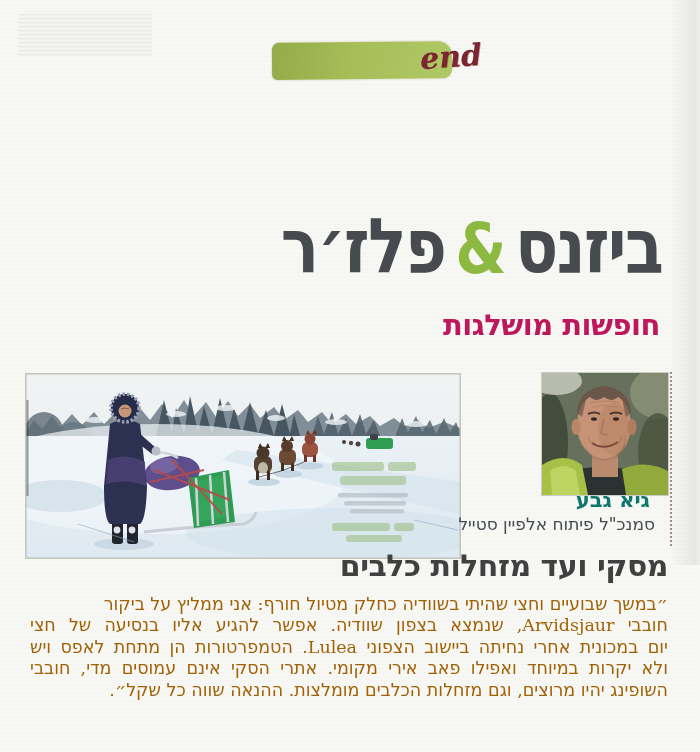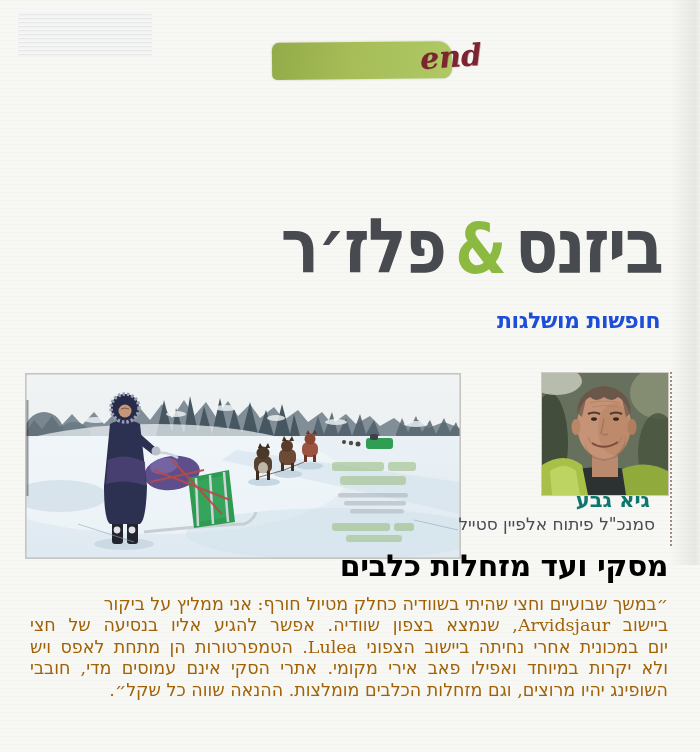--- a/index.html
+++ b/index.html
@@ -46,21 +46,21 @@
   }
   
   .headline{
     position:absolute;right:38px;top:204px;direction:rtl;white-space:nowrap;
     font-weight:bold;font-size:76px;line-height:86px;color:#474a4e;
     letter-spacing:-2px;transform:scaleX(0.84);transform-origin:right center;
   }
   .headline .amp{color:#8cba41;font-size:70px;margin:0 12px;}
   .subtitle{
     position:absolute;right:40px;top:308px;direction:rtl;white-space:nowrap;
-    font-weight:bold;font-size:22px;color:#1d4ed8;letter-spacing:-0.5px;
+    font-weight:bold;font-size:29px;color:#be185d;letter-spacing:-0.5px;
   }
   
   .main-photo{
     position:absolute;left:25px;top:373px;width:434px;height:184px;
     border:1px solid #c6c6c0;background:#eef2f4;overflow:hidden;
   }
   .portrait-photo{
     position:absolute;left:541px;top:372px;width:126px;height:122px;
     border:1px solid #cccbc5;background:#66705c;overflow:hidden;
   }
@@ -73,21 +73,21 @@
     position:absolute;right:50px;top:488px;direction:rtl;white-space:nowrap;
     font-weight:bold;font-size:21px;color:#0f766e;
   }
   .byline-role{
     position:absolute;right:45px;top:514px;direction:rtl;white-space:nowrap;
     font-size:17px;color:#474c52;
   }
   
   .section-heading{
     position:absolute;right:32px;top:548px;direction:rtl;white-space:nowrap;
-    font-weight:bold;font-size:30px;color:#000000;letter-spacing:-0.5px;
+    font-weight:bold;font-size:30px;color:#404040;letter-spacing:-0.5px;
   }
   .body-text{
     position:absolute;left:30px;right:32px;top:594px;direction:rtl;
     font-family:"DejaVu Serif","DejaVu Sans",serif;
     font-size:17.5px;line-height:21.4px;color:#a16207;
   }
   .body-line{text-align:right;}
   .body-line.justified{text-align:justify;text-align-last:justify;text-justify:inter-word;}
 </style>
 </head>
@@ -290,19 +290,19 @@
 
   <div class="dotted-divider"></div>
 
   <div class="byline-name">גיא גבע</div>
   <div class="byline-role">סמנכ"ל פיתוח אלפיין סטייל</div>
 
   <div class="section-heading">מסקי ועד מזחלות כלבים</div>
 
   <div class="body-text">
     <div class="body-line">״במשך שבועיים וחצי שהיתי בשוודיה כחלק מטיול חורף: אני ממליץ על ביקור</div>
-    <div class="body-line justified">ביישוב Arvidsjaur, שנמצא בצפון שוודיה. אפשר להגיע אליו בנסיעה של חצי</div>
+    <div class="body-line justified">חובבי Arvidsjaur, שנמצא בצפון שוודיה. אפשר להגיע אליו בנסיעה של חצי</div>
     <div class="body-line justified">יום במכונית אחרי נחיתה ביישוב הצפוני Lulea. הטמפרטורות הן מתחת לאפס ויש</div>
     <div class="body-line justified">ולא יקרות במיוחד ואפילו פאב אירי מקומי. אתרי הסקי אינם עמוסים מדי, חובבי</div>
     <div class="body-line">השופינג יהיו מרוצים, וגם מזחלות הכלבים מומלצות. ההנאה שווה כל שקל״.</div>
   </div>
 
 </div>
 
 </body></html>

